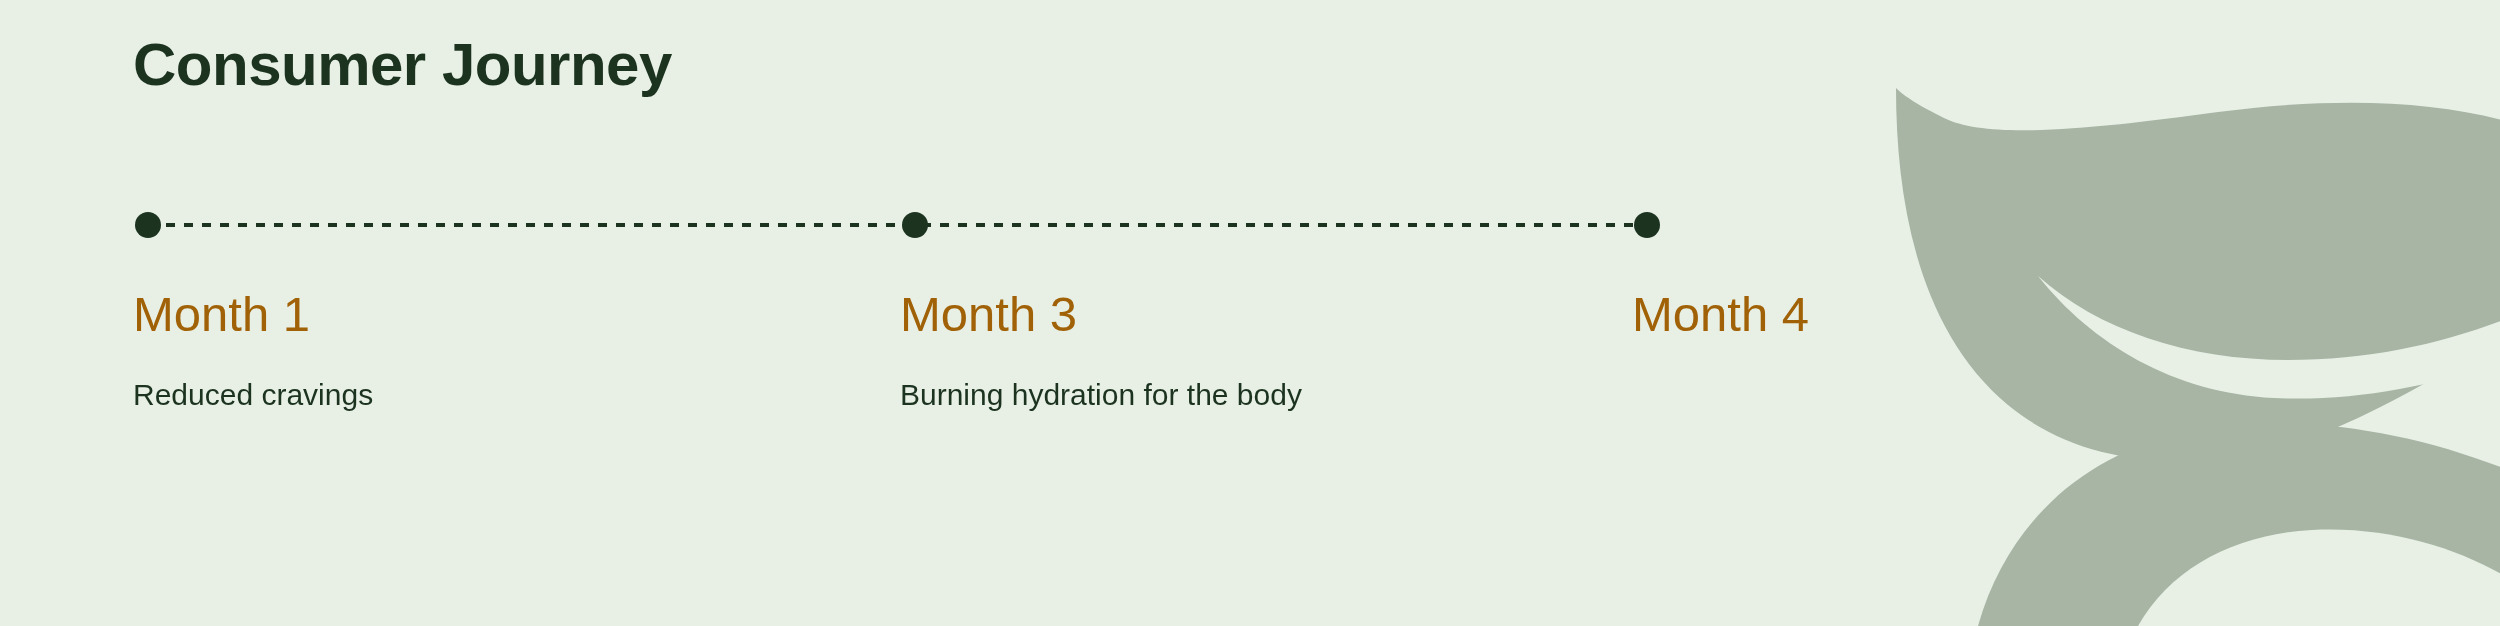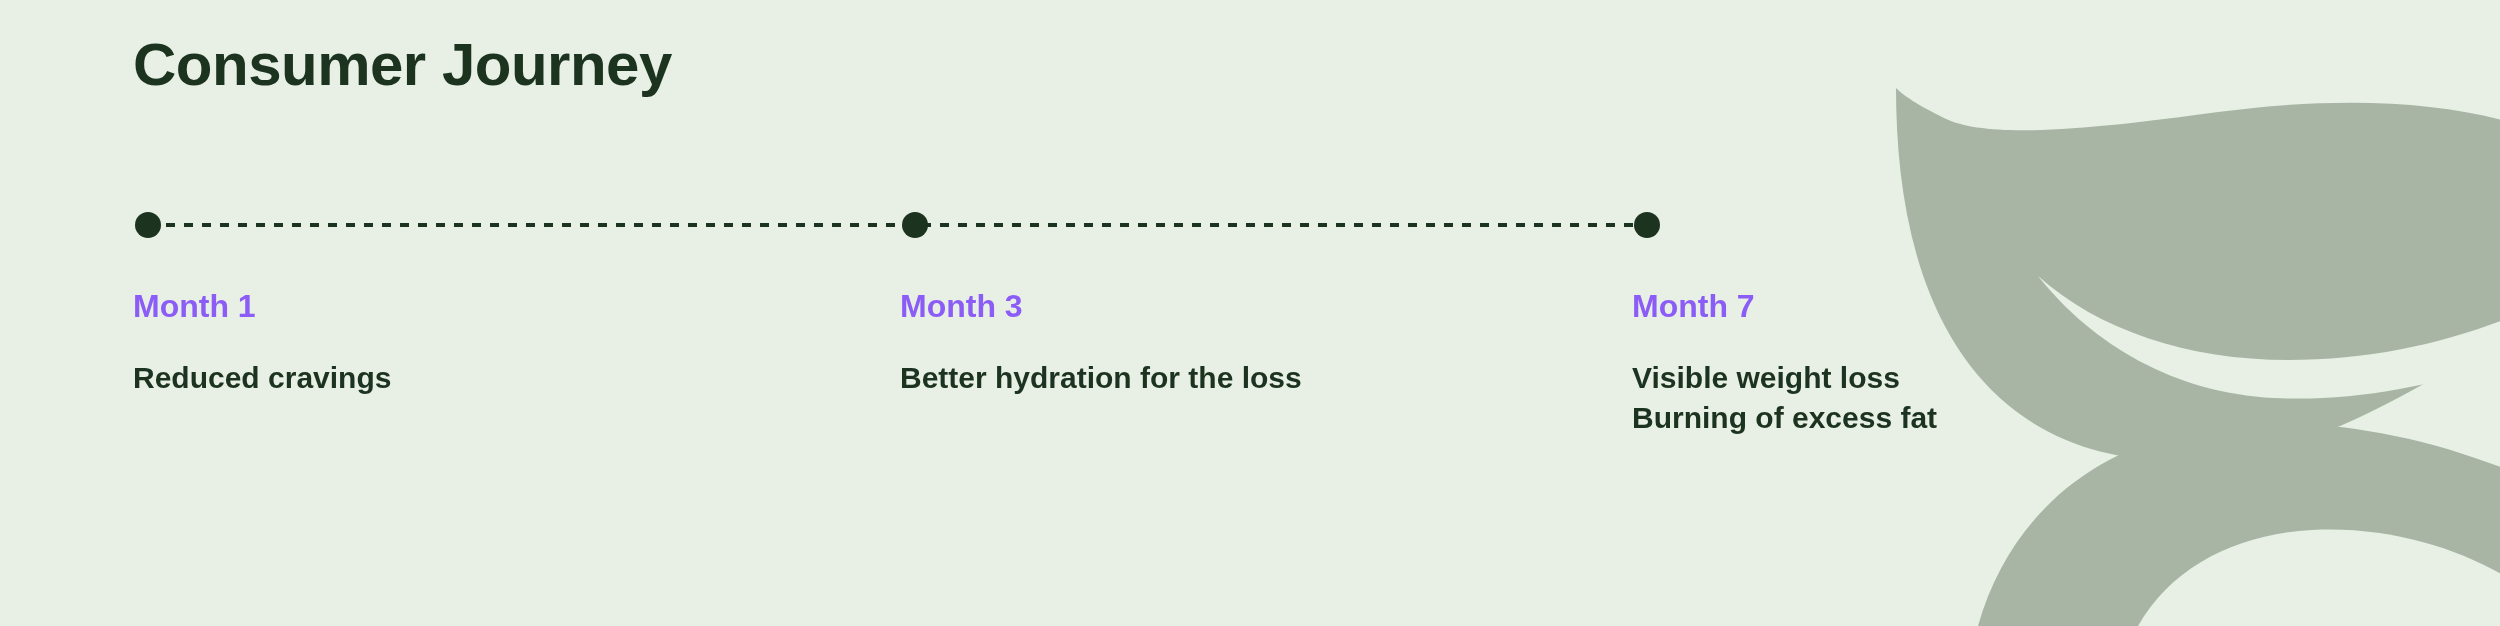--- a/index.html
+++ b/index.html
@@ -78,30 +78,29 @@
     border-radius: 50%;
     background: #1c3320;
   }
 
   
   .column {
     position: absolute;
     top: 290px;
   }
   .col-heading {
-    font-size: 32px;
-    font-weight: bold;
-    color: #8b5cf6;
+    font-size: 49px;
+    font-weight: normal;
+    color: #a16207;
     line-height: 1;
     white-space: nowrap;
     margin: 0;
   }
   .col-lines {
     margin-top: 36px;
-    font-weight: bold;
   }
   .col-line {
     font-size: 30px;
     color: #1c3320;
     line-height: 1.32;
     white-space: nowrap;
   }
 </style>
 </head>
 <body>
@@ -151,25 +150,21 @@
   <div class="column" style="left:133px">
     <div class="col-heading">Month 1</div>
     <div class="col-lines">
       <div class="col-line">Reduced cravings</div>
     </div>
   </div>
 
   <div class="column" style="left:900px">
     <div class="col-heading">Month 3</div>
     <div class="col-lines">
-      <div class="col-line">Better hydration for the loss</div>
+      <div class="col-line">Burning hydration for the body</div>
     </div>
   </div>
 
   <div class="column" style="left:1632px">
-    <div class="col-heading">Month 7</div>
-    <div class="col-lines">
-      <div class="col-line">Visible weight loss</div>
-      <div class="col-line">Burning of excess fat</div>
-    </div>
+    <div class="col-heading">Month 4</div>
   </div>
 
 </div>
 
 </body></html>

